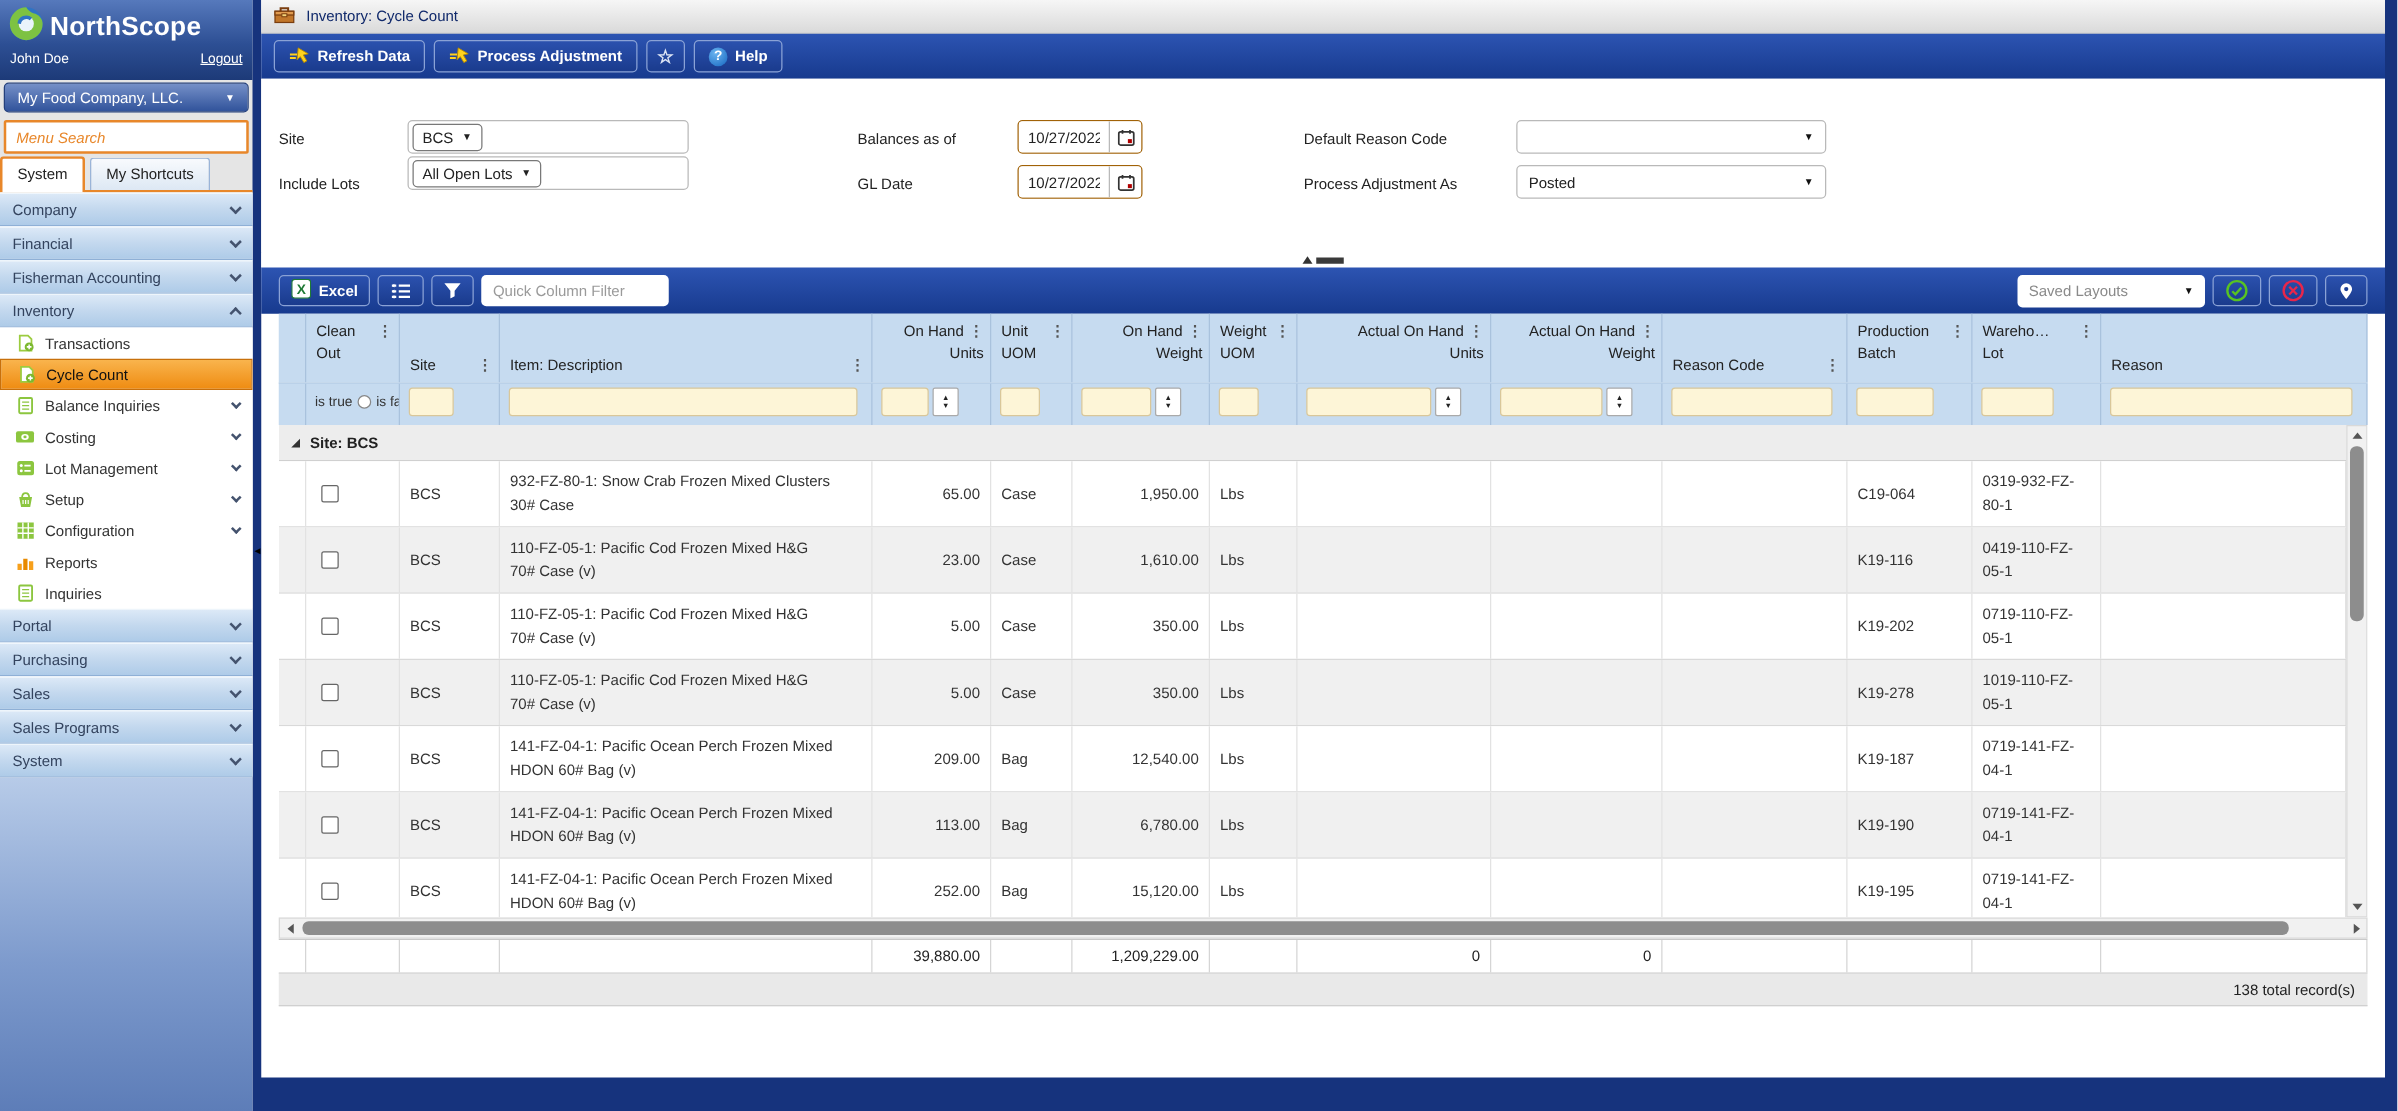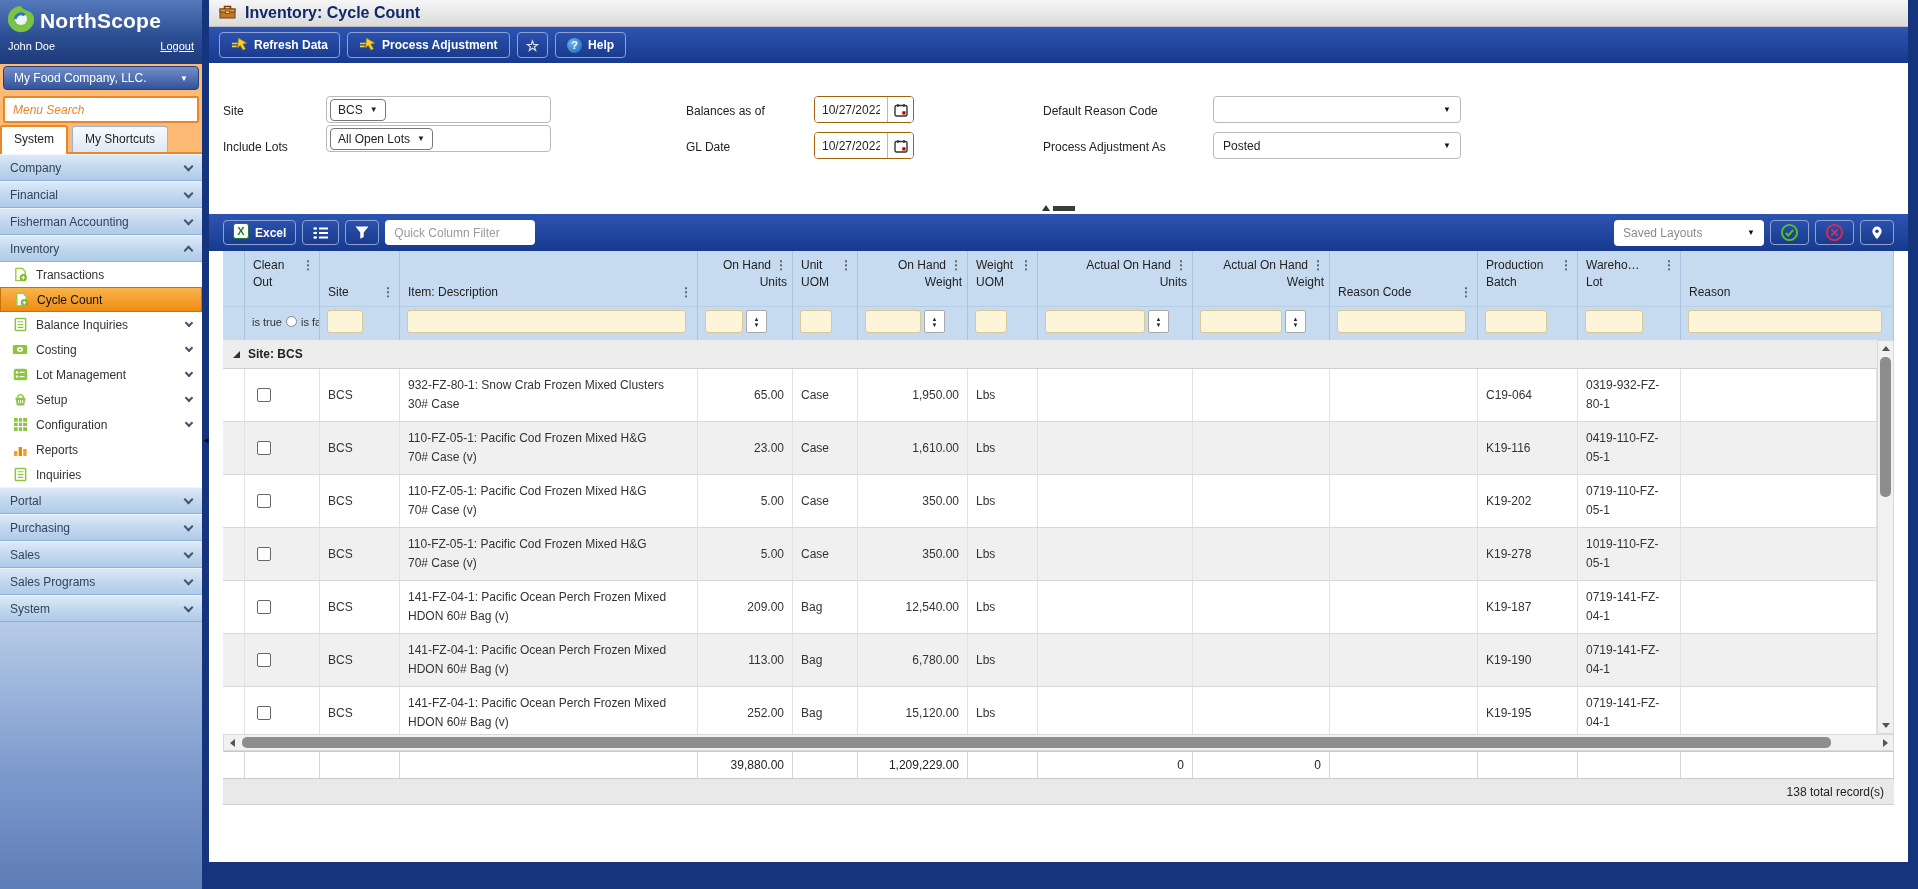--- a/index.html
+++ b/index.html
@@ -1,20 +1,20 @@
 <!DOCTYPE html>
 <html><head>
 <meta charset="utf-8">
 <style>
   * { margin:0; padding:0; box-sizing:border-box; }
   html,body { width:1918px; height:889px; overflow:hidden; font-family:"Liberation Sans", sans-serif; }
   .page { position:relative; width:1918px; height:889px; background:#16337d; overflow:hidden; }
 
   
-  .sidebar { position:absolute; left:0; top:0; width:202px; height:889px; display:flex; flex-direction:column; background:#fdba74; }
+  .sidebar { position:absolute; left:0; top:0; width:202px; height:889px; display:flex; flex-direction:column; background:#e5e5e5; }
   .sb-header { height:64px; background:linear-gradient(180deg,#5679bc 0%,#2d4f94 55%,#1d3a78 100%); padding:4px 6px 2px 6px; }
   .brand-row { display:flex; align-items:center; gap:4px; }
   .brand { color:#fff; font-size:21px; font-weight:bold; letter-spacing:.2px; }
   .user-row { display:flex; justify-content:space-between; align-items:flex-end; margin-top:2px; padding:0 2px; }
   .user-row span { color:#fff; font-size:11px; }
   .logout { color:#fff; font-size:11px; text-decoration:underline; cursor:pointer; }
   .company-select { margin:2px 3px; height:24px; border-radius:4px; background:linear-gradient(180deg,#7590c8,#31539b); border:1px solid #24407c; color:#fff; font-size:12px; display:flex; align-items:center; padding:0 10px; }
   .company-select span:first-child { flex:1; }
   .dd-arrow { font-size:8px; color:#fff; }
   .menu-search { margin:4px 3px 2px 3px; height:27px; border:2px solid #e8872a; border-radius:2px; padding:0 8px; font-size:12px; font-style:italic; color:#e8872a; outline:none; }
@@ -32,21 +32,21 @@
   .nav-items { background:#fff; }
   .nav-item { height:25px; display:flex; align-items:center; gap:8px; padding:0 10px 0 12px; font-size:12px; color:#333; cursor:pointer; }
   .nav-item.selected { background:linear-gradient(180deg,#f9b44d,#ef8c12); border:1px solid #c8700b; color:#111; }
   .nav-icon { width:16px; height:16px; display:flex; align-items:center; justify-content:center; }
   .sb-fill { flex:1; background:linear-gradient(180deg,#b7cbe8 0%,#7e9bcd 55%,#5d7db8 100%); }
   .sb-collapse { position:absolute; left:202px; top:436px; color:#000; font-size:8px; z-index:5; cursor:pointer; }
 
   
   .window { position:absolute; left:209px; top:0; width:1699px; height:862px; background:#fff; display:flex; flex-direction:column; }
   .titlebar { height:27px; background:linear-gradient(#f6f6f6,#dadada); border-bottom:1px solid #bdbdbd; display:flex; align-items:center; gap:9px; padding:0 10px; }
-  .titlebar .title { font-size:16px; font-weight:bold; color:#10296b; }
+  .titlebar .title { font-size:12px; font-weight:normal; color:#10296b; }
   .toolbar { height:36px; background:linear-gradient(180deg,#2d54b2,#173a8e); display:flex; align-items:center; gap:7px; padding:0 10px; }
   .tb-btn { display:flex; align-items:center; gap:6px; height:26px; padding:0 11px; background:linear-gradient(#2b51ae,#1a3b8d); border:1px solid #8aa2d6; border-radius:4px; color:#fff; font-size:12px; font-weight:bold; cursor:pointer;justify-content:center; }
   .tb-btn.square { padding:0 8px; }
   .star { color:#dfe6f5; font-size:15px; line-height:1; }
   .help-q { width:15px; height:15px; border-radius:50%; background:radial-gradient(circle at 35% 30%,#6ab4f0,#1566c0); color:#fff; font-size:11px; font-weight:bold; display:flex; align-items:center; justify-content:center; }
   .tabstrip { height:30px; background:#fff; position:relative; border-bottom:1px dotted #888; }
   .tab { position:absolute; bottom:-1px; font-size:12px; color:#222; display:flex; align-items:center; justify-content:center; cursor:pointer; }
   .tab.active { left:8px; width:58px; height:27px; background:#fff; border:1px solid #8a8a8a; border-bottom:1px solid #fff; border-top-left-radius:3px; border-top-right-radius:3px; }
   .tab.inactive { left:70px; width:80px; height:25px; background:linear-gradient(#fbfbfb,#e6e6e6); border:1px solid #a5a5a5; border-bottom:none; border-top-left-radius:3px; border-top-right-radius:3px; }
 

